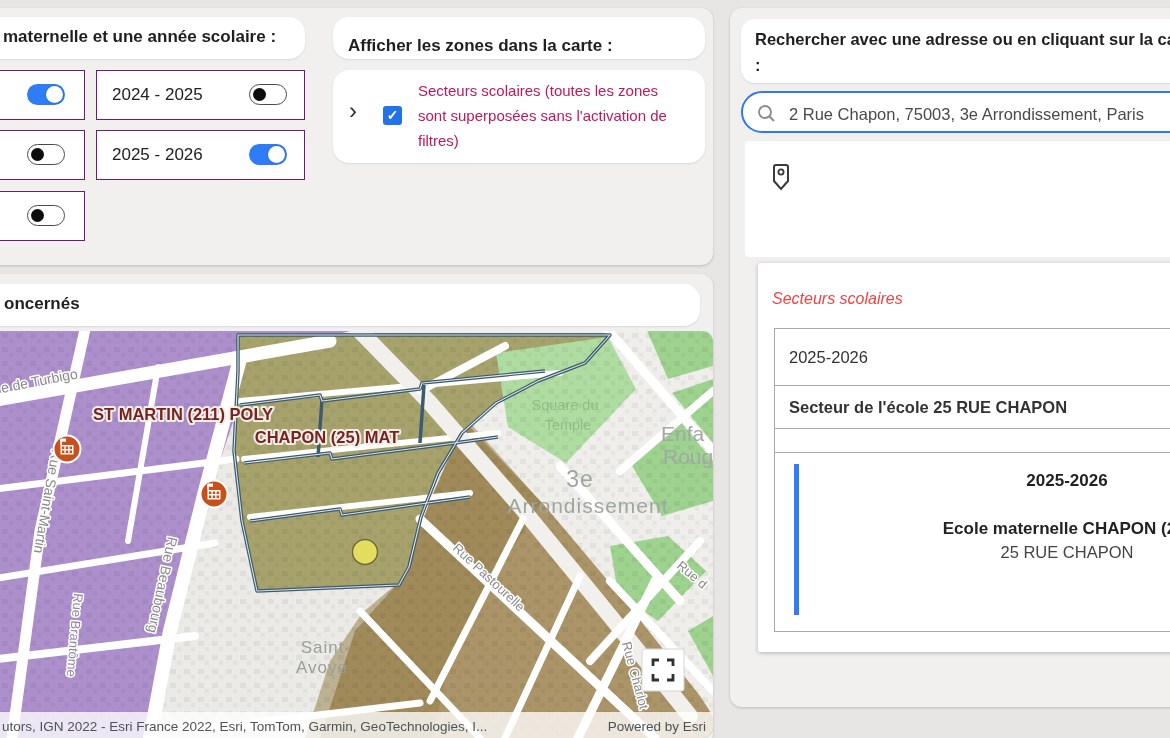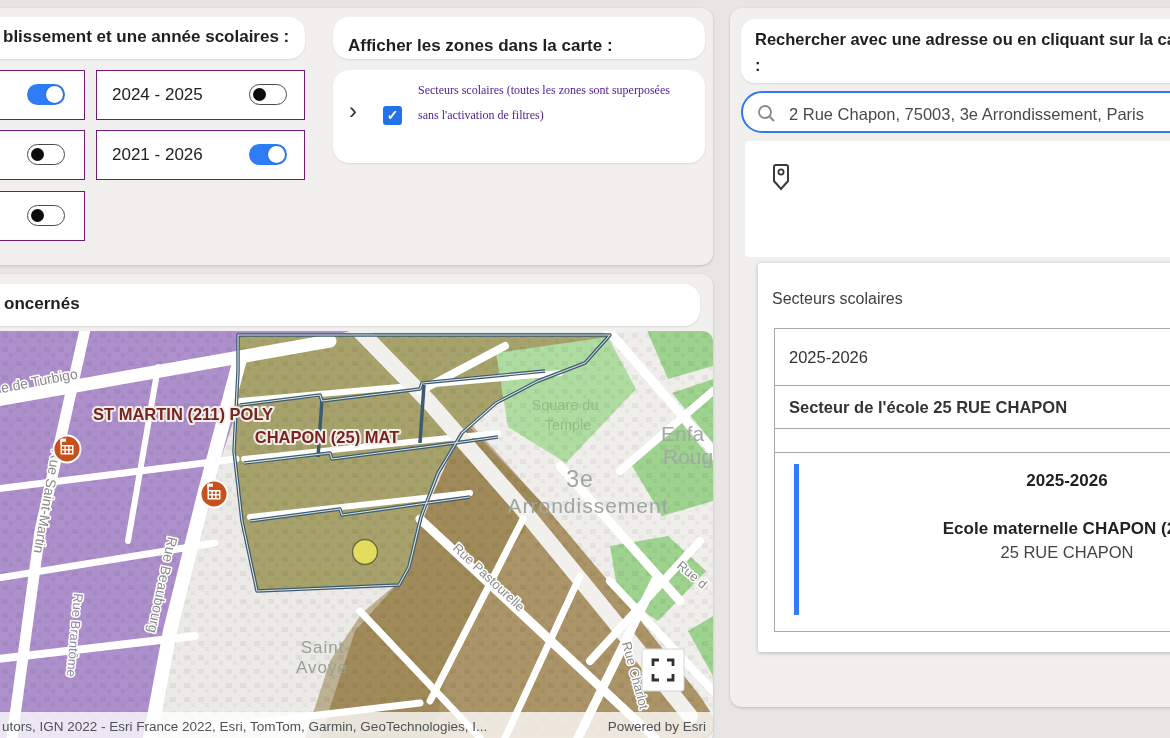--- a/index.html
+++ b/index.html
@@ -9,44 +9,44 @@
   .pill-label{position:absolute;font-weight:bold;font-size:17px;color:#1f1f1f;white-space:nowrap;}
   .wbox{position:absolute;background:#fff;border:1px solid #701a75;}
   .wbox-label{position:absolute;left:15px;top:50%;transform:translateY(-50%);font-size:17px;color:#222;white-space:nowrap;}
   .toggle{position:absolute;width:38px;height:21px;border-radius:11px;box-sizing:border-box;cursor:pointer;}
   .toggle.off{background:#fff;border:1.5px solid #4a4a4a;}
   .toggle.off .knob{position:absolute;left:2.5px;top:2.5px;width:13px;height:13px;border-radius:50%;background:#0d0d0d;}
   .toggle.on{background:#2e7cf6;}
   .toggle.on .knob{position:absolute;right:2px;top:2px;width:17px;height:17px;border-radius:50%;background:#fff;box-shadow:0 0 2px rgba(0,0,0,.35);}
   .checkbox{position:absolute;width:19px;height:19px;background:#2373e8;border-radius:3px;color:#fff;font-size:14px;font-weight:bold;text-align:center;line-height:19px;cursor:pointer;}
   .chevron{position:absolute;font-size:24px;color:#333;line-height:18px;cursor:pointer;}
-  .layer-label{position:absolute;font-size:12px;color:#4c1d95;line-height:25px;font-family:Liberation Serif, serif;}
+  .layer-label{position:absolute;font-size:15px;color:#be185d;line-height:25px;}
   .search-pill{position:absolute;background:#fff;border:2px solid #3178f0;border-radius:22px;box-sizing:border-box;}
   .search-input{position:absolute;left:44px;top:4px;right:10px;height:32px;border:none;outline:none;background:transparent;font-family:"Liberation Sans",sans-serif;font-size:16.5px;color:#4a4a4a;}
   .white-area{position:absolute;background:#fff;border-radius:4px;}
   .card{position:absolute;background:#fff;border-radius:2px;box-shadow:0 1px 4px rgba(0,0,0,.25);}
-  .card-title{position:absolute;font-size:16px;color:#404040;}
+  .card-title{position:absolute;font-size:16px;color:#ef4444;font-style:italic;}
   .rtable{position:absolute;border:1px solid #a9a9a9;background:#fff;}
   .rrow{position:relative;border-bottom:1px solid #a9a9a9;font-size:16.5px;color:#333;}
   .rrow span{position:absolute;left:14px;top:50%;transform:translateY(-50%);white-space:nowrap;}
   .result-row{position:relative;}
   .blue-bar{position:absolute;left:4px;top:12px;bottom:14px;width:5px;background:#2e7cf6;}
   .res-center{position:absolute;left:0;right:0;text-align:center;white-space:nowrap;}
   .map-wrap{position:absolute;overflow:hidden;border-radius:10px;}
   svg text{font-family:"Liberation Sans",sans-serif;}
 </style>
 </head>
 <body>
 
 <div class="page">
 
   <div class="panel" style="left:-20px;top:8px;width:733px;height:257px;"></div>
 
   <div class="pill" style="left:-140px;top:17px;width:445px;height:42px;"></div>
-  <div class="pill-label" style="left:3px;top:27px;">blissement et une année scolaires :</div>
+  <div class="pill-label" style="left:3px;top:27px;">maternelle et une année scolaire :</div>
 
   <div class="wbox" style="left:-60px;top:70px;width:143px;height:48px;">
     <div class="toggle on" style="left:86px;top:13px;">
         <div class="knob"></div>
       </div>
   </div>
   <div class="wbox" style="left:-60px;top:130px;width:143px;height:48px;">
     <div class="toggle off" style="left:86px;top:13px;">
         <div class="knob"></div>
       </div>
@@ -57,21 +57,21 @@
       </div>
   </div>
 
   <div class="wbox" style="left:96px;top:70px;width:207px;height:48px;">
     <span class="wbox-label">2024 - 2025</span>
     <div class="toggle off" style="left:152px;top:13px;">
         <div class="knob"></div>
       </div>
   </div>
   <div class="wbox" style="left:96px;top:130px;width:207px;height:48px;">
-    <span class="wbox-label">2021 - 2026</span>
+    <span class="wbox-label">2025 - 2026</span>
     <div class="toggle on" style="left:152px;top:13px;">
         <div class="knob"></div>
       </div>
   </div>
 
   <div class="pill" style="left:333px;top:17px;width:372px;height:42px;"></div>
   <div class="pill-label" style="left:348px;top:36px;">Afficher les zones dans la carte :</div>
 
   <div class="pill" style="left:333px;top:70px;width:372px;height:93px;border-radius:16px;"></div>
   <div class="chevron" style="left:349px;top:102px;">›</div>

